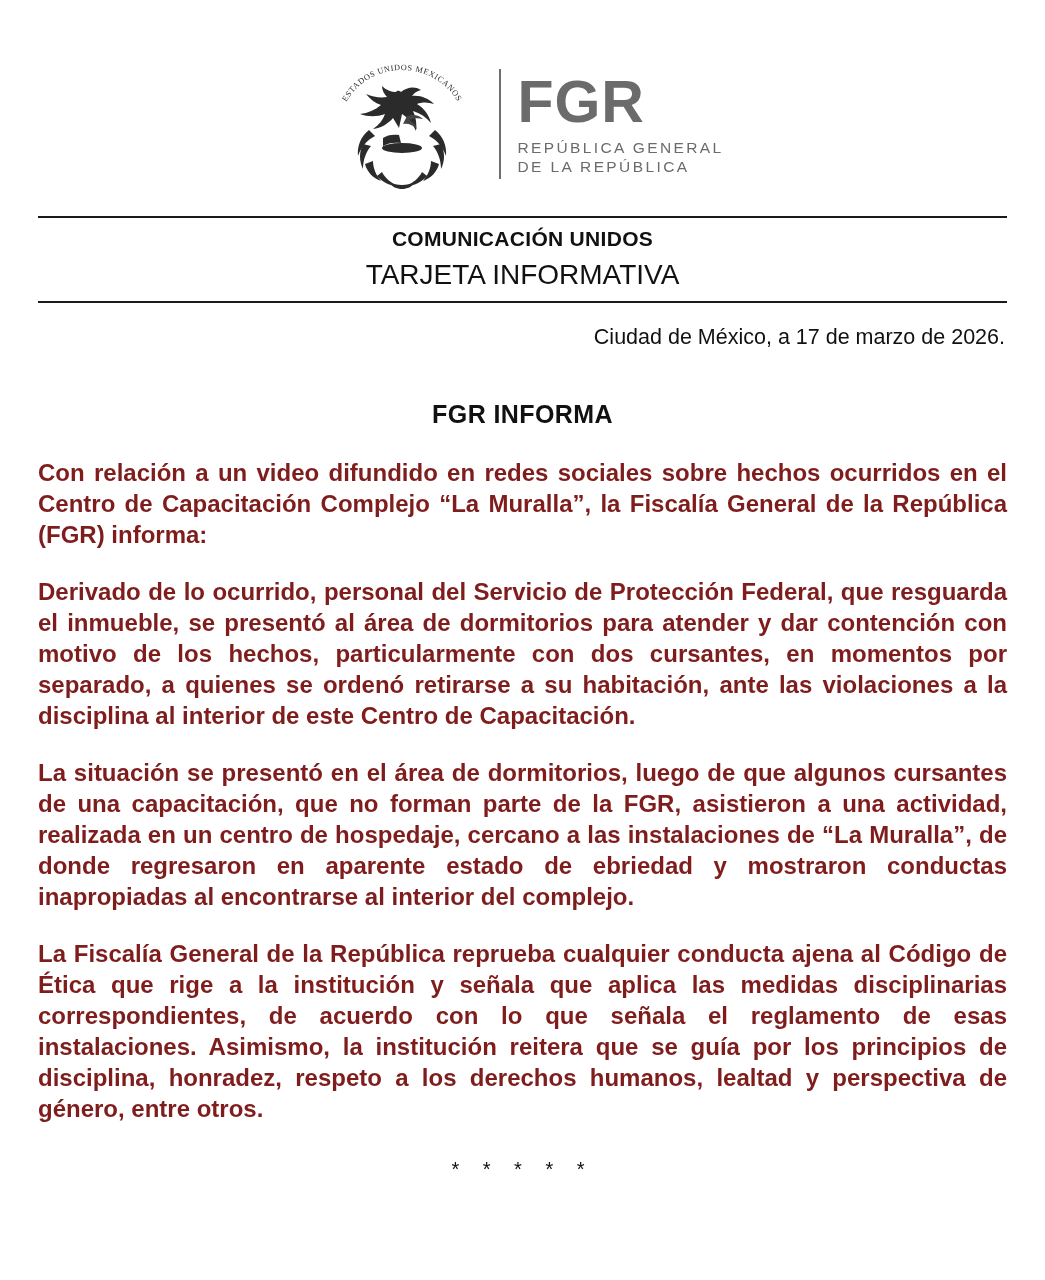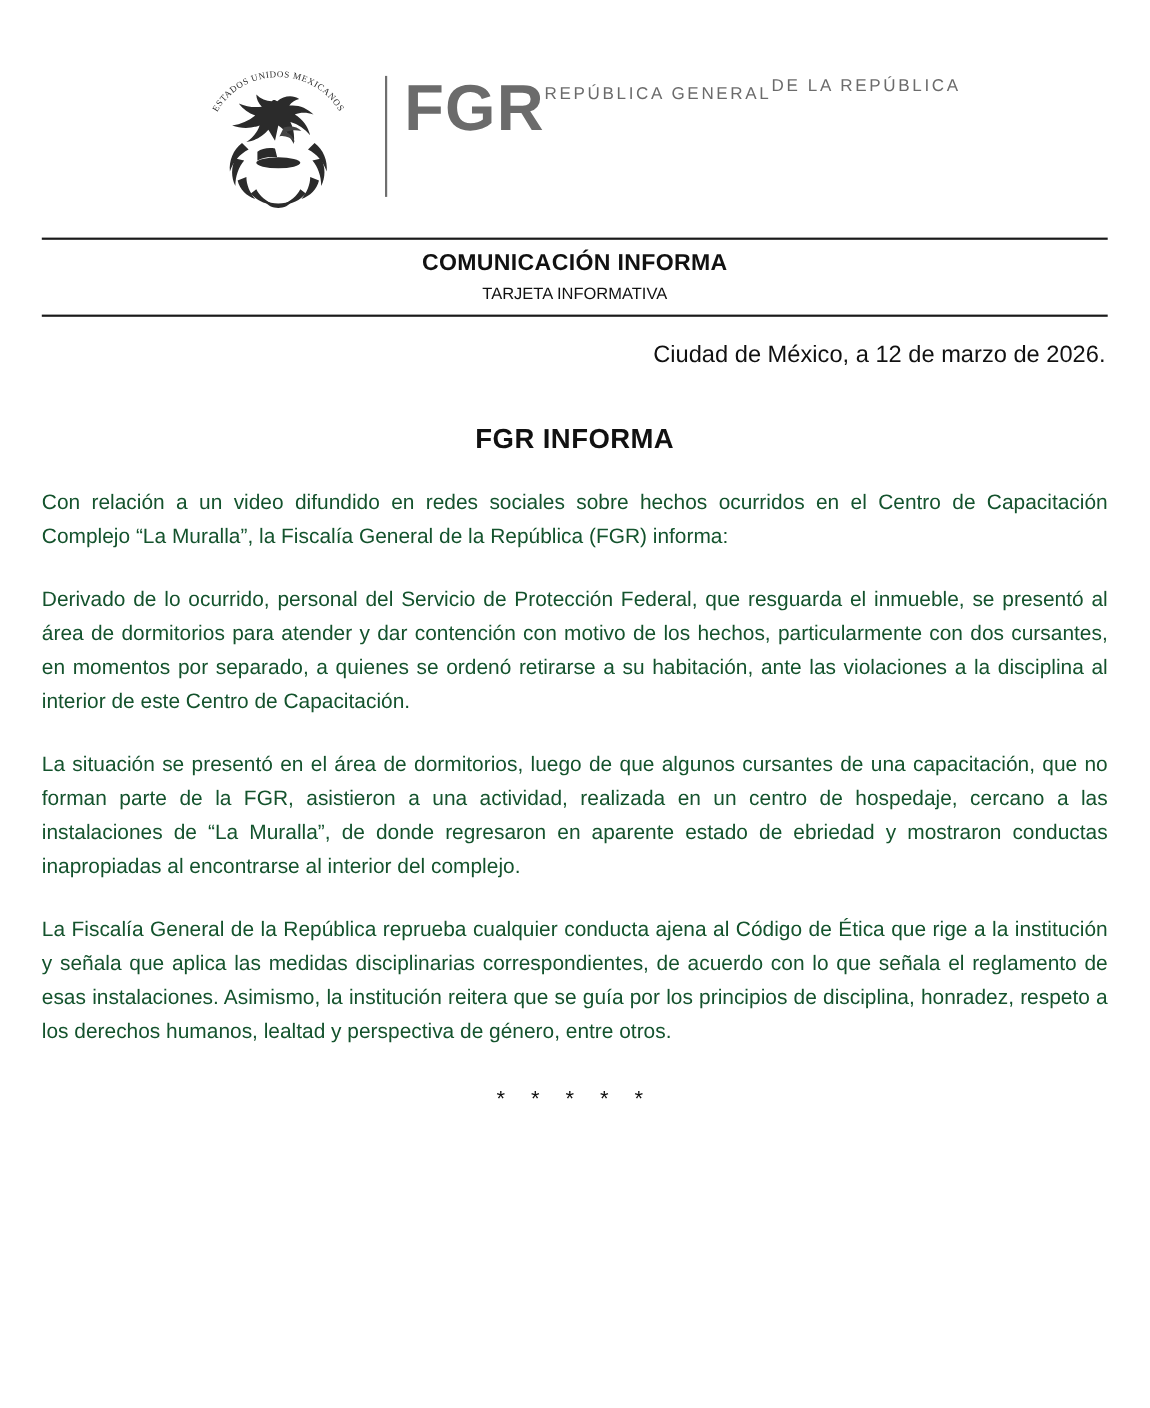--- a/index.html
+++ b/index.html
@@ -32,21 +32,21 @@
     padding-bottom: 26px;
   }
   .coat {
     width: 162px;
     height: 132px;
     flex: 0 0 auto;
     display: block;
   }
   .brand {
     display: flex;
-    flex-direction: row;
+    flex-direction: column;
     align-items: flex-start;
     justify-content: center;
     border-left: 2px solid #6f6f6f;
     padding-left: 16px;
     height: 110px;
     justify-content: center;
   }
   .brand-main {
     font-family: "Liberation Sans", sans-serif;
     font-size: 59px;
@@ -76,21 +76,21 @@
     padding: 9px 0 6px 0;
   }
   .head-title {
     font-size: 21px;
     font-weight: 700;
     letter-spacing: 0.3px;
     color: #111;
     margin-bottom: 8px;
   }
   .head-subtitle {
-    font-size: 15px;
+    font-size: 28px;
     font-weight: 400;
     color: #111;
     margin-bottom: 4px;
   }
 
   .dateline {
     text-align: right;
     font-size: 21.5px;
     margin-top: 22px;
     margin-bottom: 0;
@@ -100,26 +100,27 @@
   .doc-title {
     text-align: center;
     font-size: 25px;
     font-weight: 700;
     letter-spacing: 0.4px;
     margin-top: 50px;
     margin-bottom: 28px;
   }
 
   .body-text p {
-    font-size: 19px;
+    font-size: 24px;
     line-height: 31px;
     text-align: justify;
     text-justify: inter-word;
     margin: 0 0 26px 0;
-    color: #14532d;
+    color: #7f1d1d;
+    font-weight: bold;
   }
   .body-text p:last-child { margin-bottom: 0; }
 
   .ending {
     text-align: center;
     margin-top: 34px;
     font-size: 20px;
     letter-spacing: 9px;
     color: #101010;
   }
@@ -165,27 +166,27 @@
     <div class="brand">
       <div class="brand-main">FGR</div>
       <div class="brand-sub">REPÚBLICA GENERAL</div>
       <div class="brand-sub" style="margin-top:0">DE LA REPÚBLICA</div>
     </div>
   </div>
 
   <hr class="rule">
 
   <div class="head-block">
-    <div class="head-title">COMUNICACIÓN INFORMA</div>
+    <div class="head-title">COMUNICACIÓN UNIDOS</div>
     <div class="head-subtitle">TARJETA INFORMATIVA</div>
   </div>
 
   <hr class="rule">
 
-  <div class="dateline">Ciudad de México, a 12 de marzo de 2026.</div>
+  <div class="dateline">Ciudad de México, a 17 de marzo de 2026.</div>
 
   <div class="doc-title">FGR INFORMA</div>
 
   <div class="body-text">
     <p>Con relación a un video difundido en redes sociales sobre hechos ocurridos en el Centro de Capacitación Complejo “La Muralla”, la Fiscalía General de la República (FGR) informa:</p>
     <p>Derivado de lo ocurrido, personal del Servicio de Protección Federal, que resguarda el inmueble, se presentó al área de dormitorios para atender y dar contención con motivo de los hechos, particularmente con dos cursantes, en momentos por separado, a quienes se ordenó retirarse a su habitación, ante las violaciones a la disciplina al interior de este Centro de Capacitación.</p>
     <p>La situación se presentó en el área de dormitorios, luego de que algunos cursantes de una capacitación, que no forman parte de la FGR, asistieron a una actividad, realizada en un centro de hospedaje, cercano a las instalaciones de “La Muralla”, de donde regresaron en aparente estado de ebriedad y mostraron conductas inapropiadas al encontrarse al interior del complejo.</p>
     <p>La Fiscalía General de la República reprueba cualquier conducta ajena al Código de Ética que rige a la institución y señala que aplica las medidas disciplinarias correspondientes, de acuerdo con lo que señala el reglamento de esas instalaciones. Asimismo, la institución reitera que se guía por los principios de disciplina, honradez, respeto a los derechos humanos, lealtad y perspectiva de género, entre otros.</p>
   </div>
 

